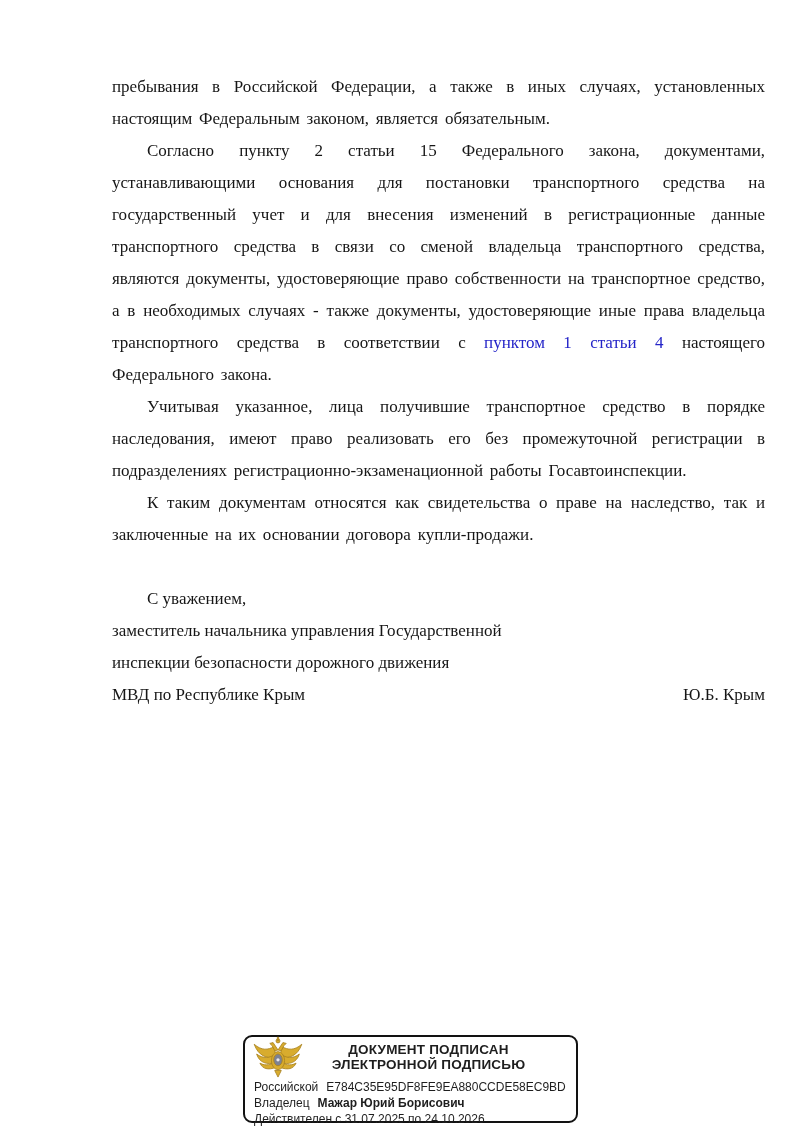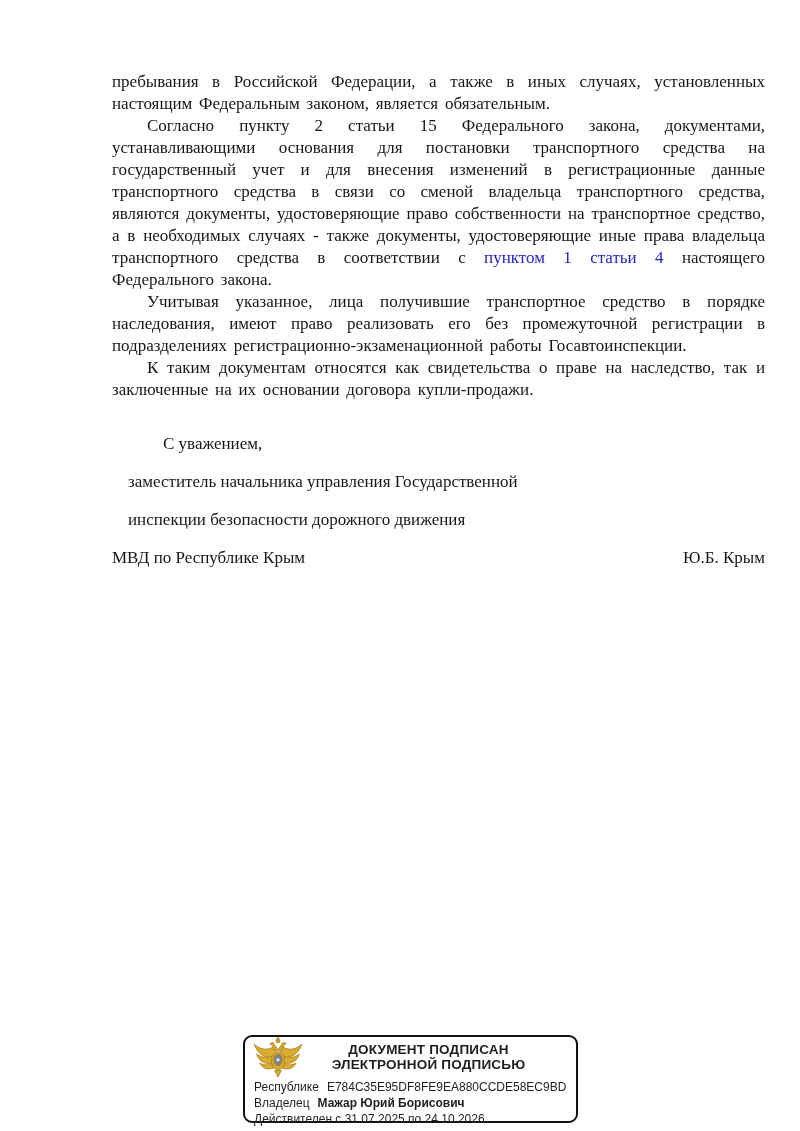--- a/index.html
+++ b/index.html
@@ -13,21 +13,21 @@
     font-family: "Liberation Serif", serif;
   }
 
   
   .content {
     position: absolute;
     left: 112px;
     top: 71px;
     width: 653px;
     font-size: 17px;
-    line-height: 22px;
+    line-height: 32px;
     color: var(--text, #161616);
     text-align: justify;
   }
   .para {
     margin: 0;
     text-indent: 35px;
     word-spacing: 2.5px;
   }
   .para.no-indent { text-indent: 0; }
 
@@ -35,21 +35,21 @@
     color: var(--link, #2424c8);
     text-decoration: none;
     cursor: pointer;
   }
 
   
   .signature {
     margin-top: 32px;
     text-align: left;
   }
-  .sig-line { margin: 16px; word-spacing: normal; }
+  .sig-line { margin: 0; word-spacing: normal; }
   .sig-salutation { text-indent: 35px; }
   .sig-row {
     display: flex;
     justify-content: space-between;
     align-items: baseline;
   }
 
   
   .stamp {
     position: absolute;
@@ -148,19 +148,19 @@
           <ellipse cx="32" cy="29" rx="5.2" ry="7.2" fill="var(--emblem-center, #7d8293)" stroke="var(--emblem-gold-dark, #a8811f)" stroke-width="1"></ellipse>
           <circle cx="32" cy="29" r="2" fill="#e8e8ee"></circle>
         </svg>
       </span>
       <div class="stamp-titles">
         <div>ДОКУМЕНТ ПОДПИСАН</div>
         <div>ЭЛЕКТРОННОЙ ПОДПИСЬЮ</div>
       </div>
     </div>
     <div class="stamp-info">
-      <p class="row"><span>Республике</span><span class="stamp-cert-value">E784C35E95DF8FE9EA880CCDE58EC9BD</span></p>
+      <p class="row"><span>Российской</span><span class="stamp-cert-value">E784C35E95DF8FE9EA880CCDE58EC9BD</span></p>
       <p class="row"><span>Владелец</span><span class="stamp-owner-name">Мажар Юрий Борисович</span></p>
       <p class="row">Действителен с 31.07.2025 по 24.10.2026</p>
     </div>
   </div>
 
 </div>
 
 </body></html>

